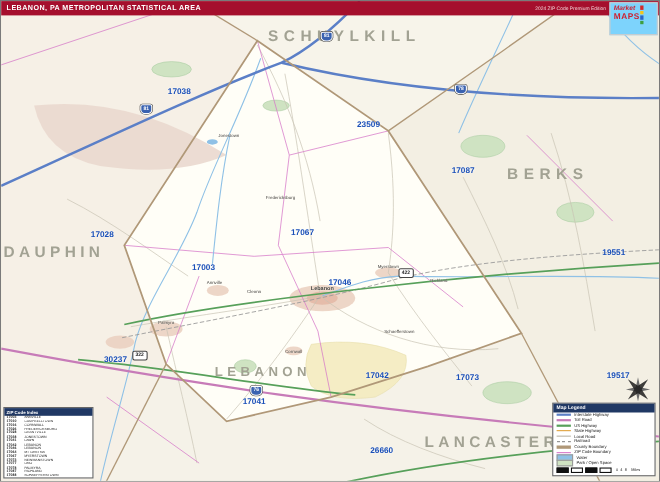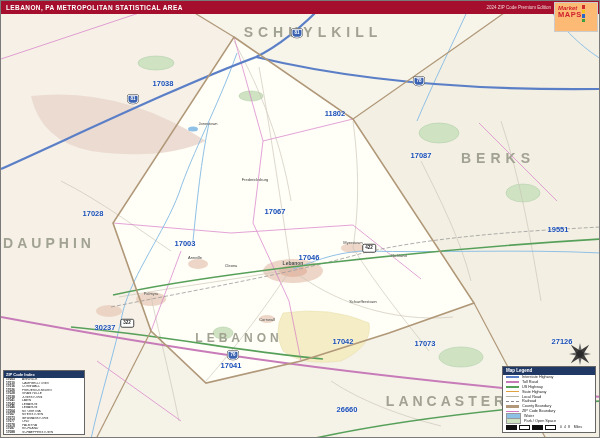--- a/index.html
+++ b/index.html
@@ -7,21 +7,21 @@
         font-family:"Liberation Sans",sans-serif;border:1px solid #7a7a7a;box-sizing:border-box;}
   svg.geo{position:absolute;left:0;top:0;}
 
   
   .hdr{position:absolute;top:0;left:0;right:0;height:13px;background:#a50f2d;z-index:6;
        display:flex;align-items:center;justify-content:space-between;padding:0 48px 0 5px;box-sizing:border-box;}
   .hdr-title{color:#ffffff;font-size:6.5px;font-weight:bold;letter-spacing:.4px;white-space:nowrap;}
   .hdr-edition{color:#f0d3d6;font-size:4.5px;white-space:nowrap;}
 
   
-  .logo{position:absolute;top:1px;right:1px;width:44px;height:30px;background:#fdba74;z-index:7;
+  .logo{position:absolute;top:1px;right:1px;width:44px;height:30px;background:#7dd3fc;z-index:7;
         border:0.5px solid #cccccc;display:flex;padding:2px 14px 2px 3px;box-sizing:border-box;}
   .logo-text{flex:1;line-height:1;}
   .logo-l1{display:block;color:#cf1f2e;font-size:6px;font-weight:bold;font-style:italic;}
   .logo-l2{display:block;color:#cf1f2e;font-size:7.5px;font-weight:bold;letter-spacing:.5px;}
   .logo-bar{height:1.5px;background:#bbbbbb;margin-top:1.5px;width:90%;}
   .logo-sw{display:flex;flex-direction:column;gap:1px;justify-content:flex-start;}
   .logo-sw span{width:3.5px;height:3.5px;display:block;}
 
   
   .lbl{position:absolute;transform:translate(-50%,-50%);white-space:nowrap;z-index:3;}
@@ -165,38 +165,38 @@
       <span style="background:#d22b2b"></span>
       <span style="background:#f5c518"></span>
       <span style="background:#2a66c8"></span>
       <span style="background:#3f9e3f"></span>
     </span>
   </div>
 
   <div>
       <span class="lbl county" style="left: 312px; top: 31px; font-size: 14px; letter-spacing: 5px;">SCHUYLKILL</span>
       <span class="lbl county" style="left: 497px; top: 133px; font-size: 14px; letter-spacing: 5px; margin-top: 24px;">BERKS</span>
-      <span class="lbl county" style="left: 48px; top: 242px; font-size: 14px; letter-spacing: 4px;">DAUPHIN</span>
+      <span class="lbl county" style="left: 48px; top: 228px; font-size: 14px; letter-spacing: 4px;">DAUPHIN</span>
       <span class="lbl county" style="left: 446px; top: 400px; font-size: 14px; letter-spacing: 4px;">LANCASTER</span>
       <span class="lbl county" style="left: 238px; top: 337px; font-size: 12px; letter-spacing: 4px;">LEBANON</span>
     </div>
 
   <div>
       <span class="lbl zip" style="left: 162px; top: 82px;">17038</span>
-      <span class="lbl zip" style="left: 334px; top: 112px;">11802</span>
+      <span class="lbl zip" style="left: 334px; top: 112px;">23509</span>
       <span class="lbl zip" style="left: 420px; top: 154px;">17087</span>
       <span class="lbl zip" style="left: 92px; top: 212px;">17028</span>
       <span class="lbl zip" style="left: 274px; top: 210px;">17067</span>
       <span class="lbl zip" style="left: 557px; top: 228px;">19551</span>
       <span class="lbl zip" style="left: 184px; top: 242px;">17003</span>
       <span class="lbl zip" style="left: 308px; top: 256px;">17046</span>
       <span class="lbl zip" style="left: 104px; top: 326px;">30237</span>
       <span class="lbl zip" style="left: 342px; top: 340px;">17042</span>
       <span class="lbl zip" style="left: 424px; top: 342px;">17073</span>
-      <span class="lbl zip" style="left: 561px; top: 340px;">27126</span>
+      <span class="lbl zip" style="left: 561px; top: 340px;">19517</span>
       <span class="lbl zip" style="left: 230px; top: 364px;">17041</span>
       <span class="lbl zip" style="left: 346px; top: 408px;">26660</span>
     </div>
 
   <div>
       <span class="lbl town" style="left: 207px; top: 122px;">Jonestown</span>
       <span class="lbl town" style="left: 254px; top: 178px;">Fredericksburg</span>
       <span class="lbl town" style="left: 194px; top: 256px;">Annville</span>
       <span class="lbl town" style="left: 230px; top: 264px;">Cleona</span>
       <span class="lbl town" style="left: 292px; top: 262px; font-size: 5px; font-weight: 700;">Lebanon</span>

